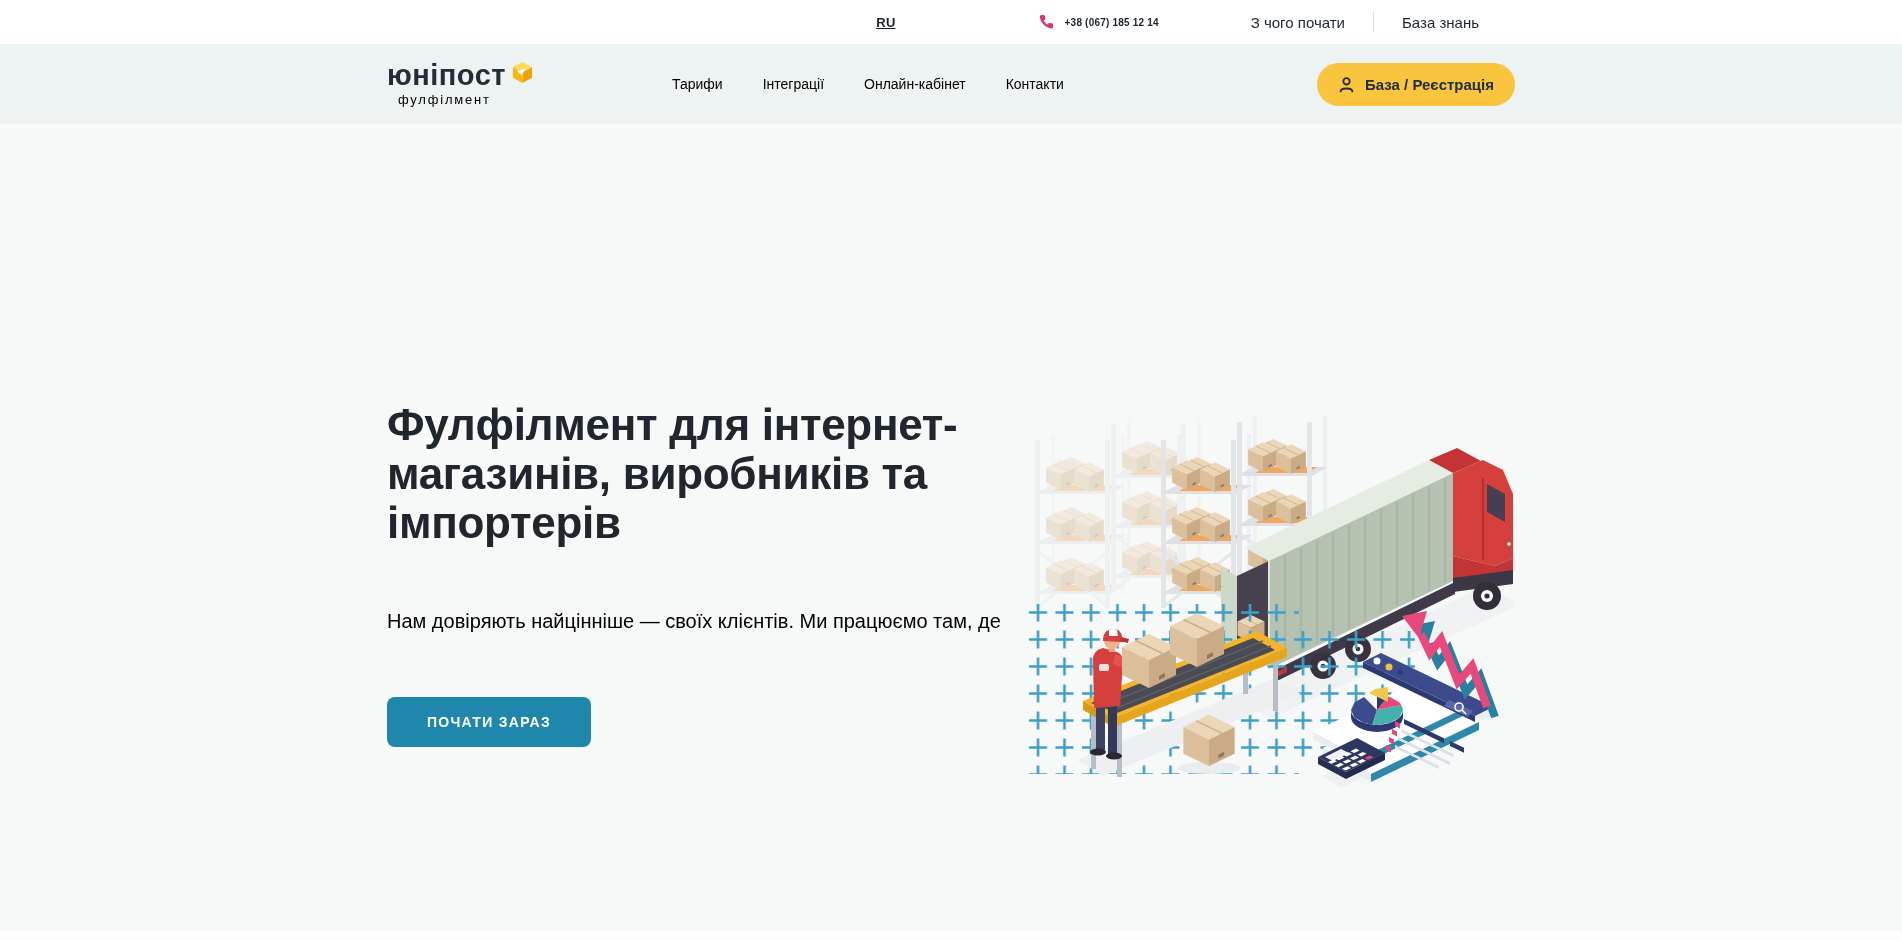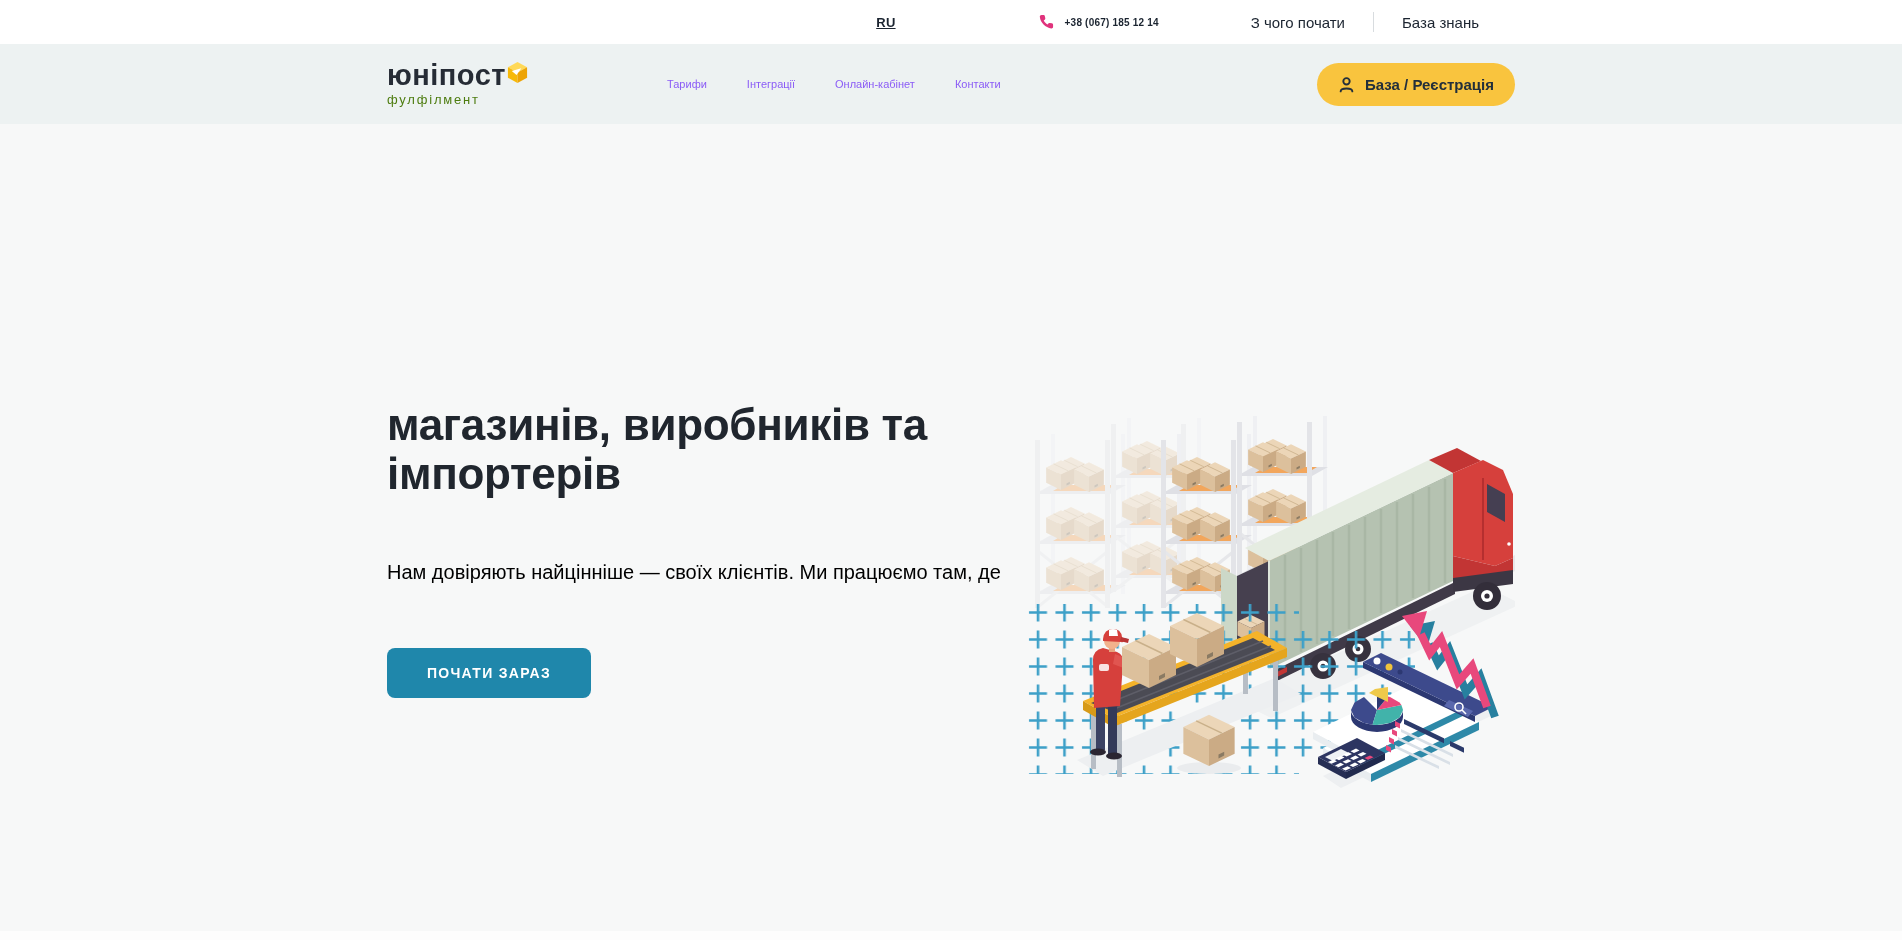--- a/index.html
+++ b/index.html
@@ -20,25 +20,25 @@
   .phone-group { display: flex; align-items: center; gap: 11px; margin-right: 92px; cursor: pointer; }
   .phone-number { font-size: 10px; font-weight: bold; color: #1b2430; letter-spacing: .2px; text-decoration: none; }
   .tb-link { font-size: 15px; color: #1b2430; text-decoration: none; cursor: pointer; }
   .tb-divider { width: 1px; height: 20px; background: #d8dcdf; margin: 0 28px; }
   .tb-link.last { margin-right: 36px; }
 
   
   .header { height: 80px; background: #edf2f2; }
   .header .container { display: flex; align-items: center; height: 80px; }
   .logo { cursor: pointer; }
-  .logo-top { display: flex; align-items: flex-start; }
+  .logo-top { display: flex; align-items: flex-start; gap: 5px; }
   .logo-text { font-size: 29px; font-weight: 800; color: #262c35; letter-spacing: .5px; line-height: 1; }
-  .logo-tag { font-size: 13px; color: #4d7c0f; letter-spacing: 1.8px; margin-top: 2px; }
+  .logo-tag { font-size: 13px; color: #000000; letter-spacing: 1.8px; margin-top: 2px; margin-left: 11px; }
   .nav { display: flex; gap: 40px; margin-left: 138px; }
-  .nav a { font-size: 11px; color: #8b5cf6; text-decoration: none; cursor: pointer; }
+  .nav a { font-size: 14px; color: #000000; text-decoration: none; cursor: pointer; }
   .login-btn {
     margin-left: auto; height: 43px; padding: 0 21px;
     background: #f9c43e; border: none; border-radius: 22px;
     display: flex; align-items: center; gap: 10px;
     font-family: inherit; font-size: 15px; font-weight: bold; color: #232f3b; cursor: pointer;
   }
 
   
   .hero .container { display: flex; justify-content: space-between; align-items: flex-start; }
   .hero-left { width: 648px; padding-top: 276px; }
@@ -104,20 +104,21 @@
         </svg>
         <span>База / Реєстрація</span>
       </button>
     </div>
   </div>
 
   <div class="hero">
     <div class="container">
       <div class="hero-left">
         <h1 class="hero-title">
+          <div>Фулфілмент для інтернет-</div>
           <div>магазинів, виробників та</div>
           <div>імпортерів</div>
         </h1>
         <div class="hero-desc">
           <div>Нам довіряють найцінніше — своїх клієнтів. Ми працюємо там, де</div>
         </div>
         <button class="cta-btn">ПОЧАТИ ЗАРАЗ</button>
       </div>
 
       <div class="hero-right">

